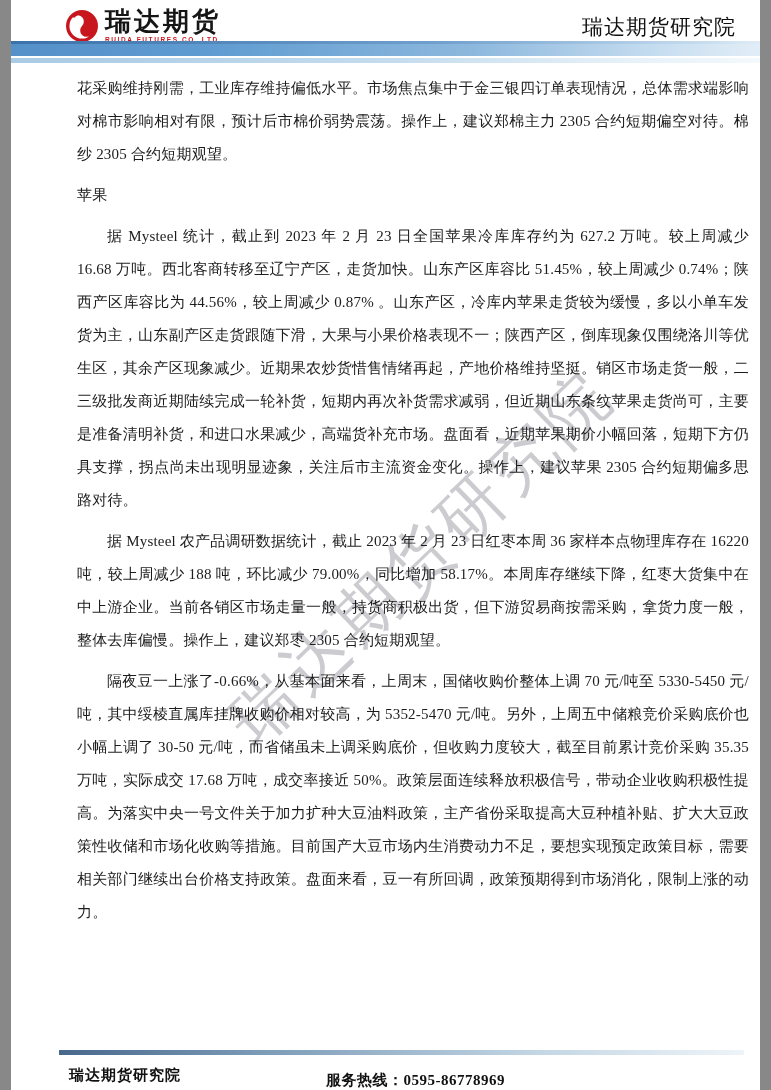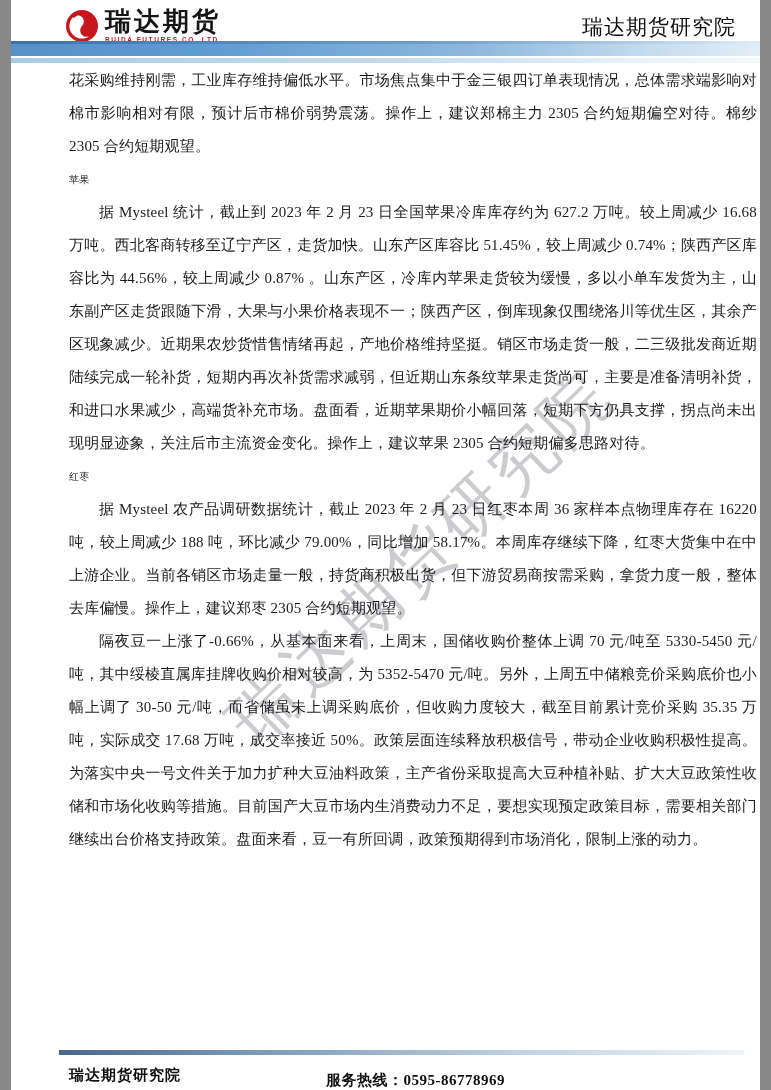--- a/index.html
+++ b/index.html
@@ -48,24 +48,24 @@
     z-index:0;pointer-events:none;
     font-family:"Liberation Serif","DejaVu Serif",serif;
   }
 
   
   .content{
     position:absolute;left:58px;top:64px;width:688px;
     font-size:15px;line-height:33px;letter-spacing:0.2px;
     text-align:justify;z-index:1;
   }
-  .content p{margin:0;}
+  .content p{margin:8px;}
   .para-body{text-indent:2em;}
   .section-heading{
-    margin:40px 0 0 0;font-size:10px;font-weight:normal;line-height:33px;
+    margin:40px 0 0 0;font-size:15px;font-weight:normal;line-height:33px;
   }
 
   
   .footer-bar{
     position:absolute;left:48px;right:16px;top:1050px;height:5px;
     background:linear-gradient(to right,#47688c,#7d9cb8 30%,#c3d6e4 70%,#eef4f8);
   }
   .footer-row{
     position:absolute;left:0;top:1063px;width:771px;height:27px;
     font-size:15px;font-weight:bold;color:#111;z-index:1;
@@ -103,21 +103,20 @@
     <div class="bar-gap"></div>
     <div class="bar-light"></div>
   </div>
 
   <div class="watermark">瑞达期货研究院</div>
 
   <div class="content">
     <p class="para-cont">花采购维持刚需，工业库存维持偏低水平。市场焦点集中于金三银四订单表现情况，总体需求端影响对棉市影响相对有限，预计后市棉价弱势震荡。操作上，建议郑棉主力 2305 合约短期偏空对待。棉纱 2305 合约短期观望。</p>
     <p class="section-heading">苹果</p>
     <p class="para-body">据 Mysteel 统计，截止到 2023 年 2 月 23 日全国苹果冷库库存约为 627.2 万吨。较上周减少 16.68 万吨。西北客商转移至辽宁产区，走货加快。山东产区库容比 51.45%，较上周减少 0.74%；陕西产区库容比为 44.56%，较上周减少 0.87% 。山东产区，冷库内苹果走货较为缓慢，多以小单车发货为主，山东副产区走货跟随下滑，大果与小果价格表现不一；陕西产区，倒库现象仅围绕洛川等优生区，其余产区现象减少。近期果农炒货惜售情绪再起，产地价格维持坚挺。销区市场走货一般，二三级批发商近期陆续完成一轮补货，短期内再次补货需求减弱，但近期山东条纹苹果走货尚可，主要是准备清明补货，和进口水果减少，高端货补充市场。盘面看，近期苹果期价小幅回落，短期下方仍具支撑，拐点尚未出现明显迹象，关注后市主流资金变化。操作上，建议苹果 2305 合约短期偏多思路对待。</p>
-    <p class="section-heading">红枣</p>
     <p class="para-body">据 Mysteel 农产品调研数据统计，截止 2023 年 2 月 23 日红枣本周 36 家样本点物理库存在 16220 吨，较上周减少 188 吨，环比减少 79.00%，同比增加 58.17%。本周库存继续下降，红枣大货集中在中上游企业。当前各销区市场走量一般，持货商积极出货，但下游贸易商按需采购，拿货力度一般，整体去库偏慢。操作上，建议郑枣 2305 合约短期观望。</p>
     <p class="para-body">隔夜豆一上涨了-0.66%，从基本面来看，上周末，国储收购价整体上调 70 元/吨至 5330-5450 元/吨，其中绥棱直属库挂牌收购价相对较高，为 5352-5470 元/吨。另外，上周五中储粮竞价采购底价也小幅上调了 30-50 元/吨，而省储虽未上调采购底价，但收购力度较大，截至目前累计竞价采购 35.35 万吨，实际成交 17.68 万吨，成交率接近 50%。政策层面连续释放积极信号，带动企业收购积极性提高。为落实中央一号文件关于加力扩种大豆油料政策，主产省份采取提高大豆种植补贴、扩大大豆政策性收储和市场化收购等措施。目前国产大豆市场内生消费动力不足，要想实现预定政策目标，需要相关部门继续出台价格支持政策。盘面来看，豆一有所回调，政策预期得到市场消化，限制上涨的动力。</p>
   </div>
 
   <div class="footer-bar"></div>
   <div class="footer-row">
     <span class="footer-institute">瑞达期货研究院</span>
     <span class="footer-hotline">服务热线：0595-86778969</span>
     <span class="footer-wechat">微信号：rqyjkf</span>
   </div>

